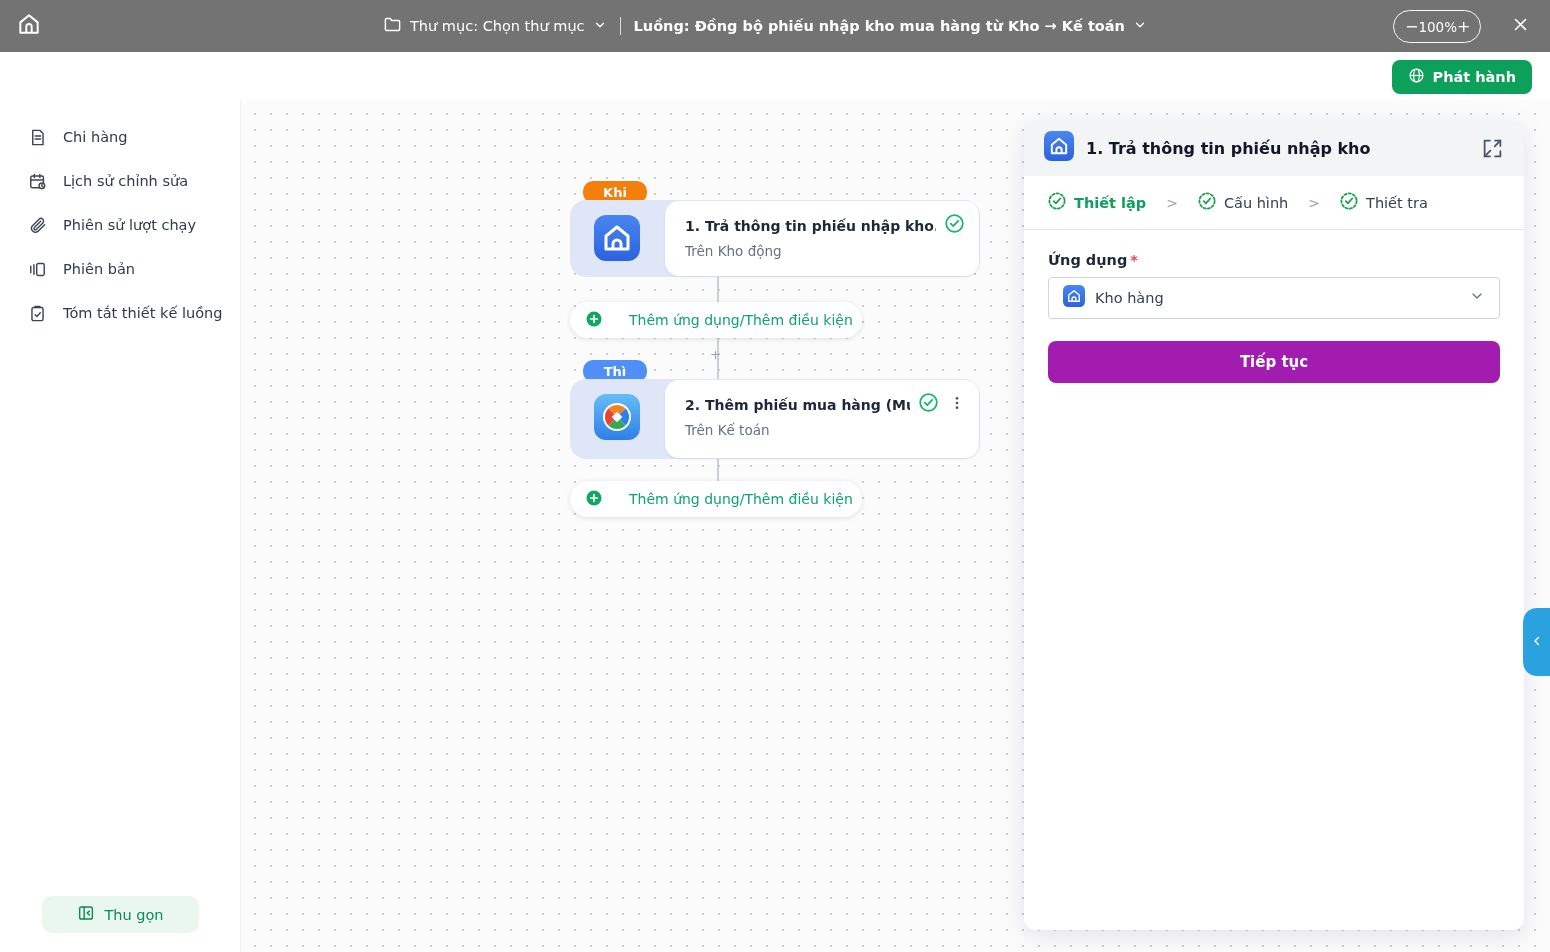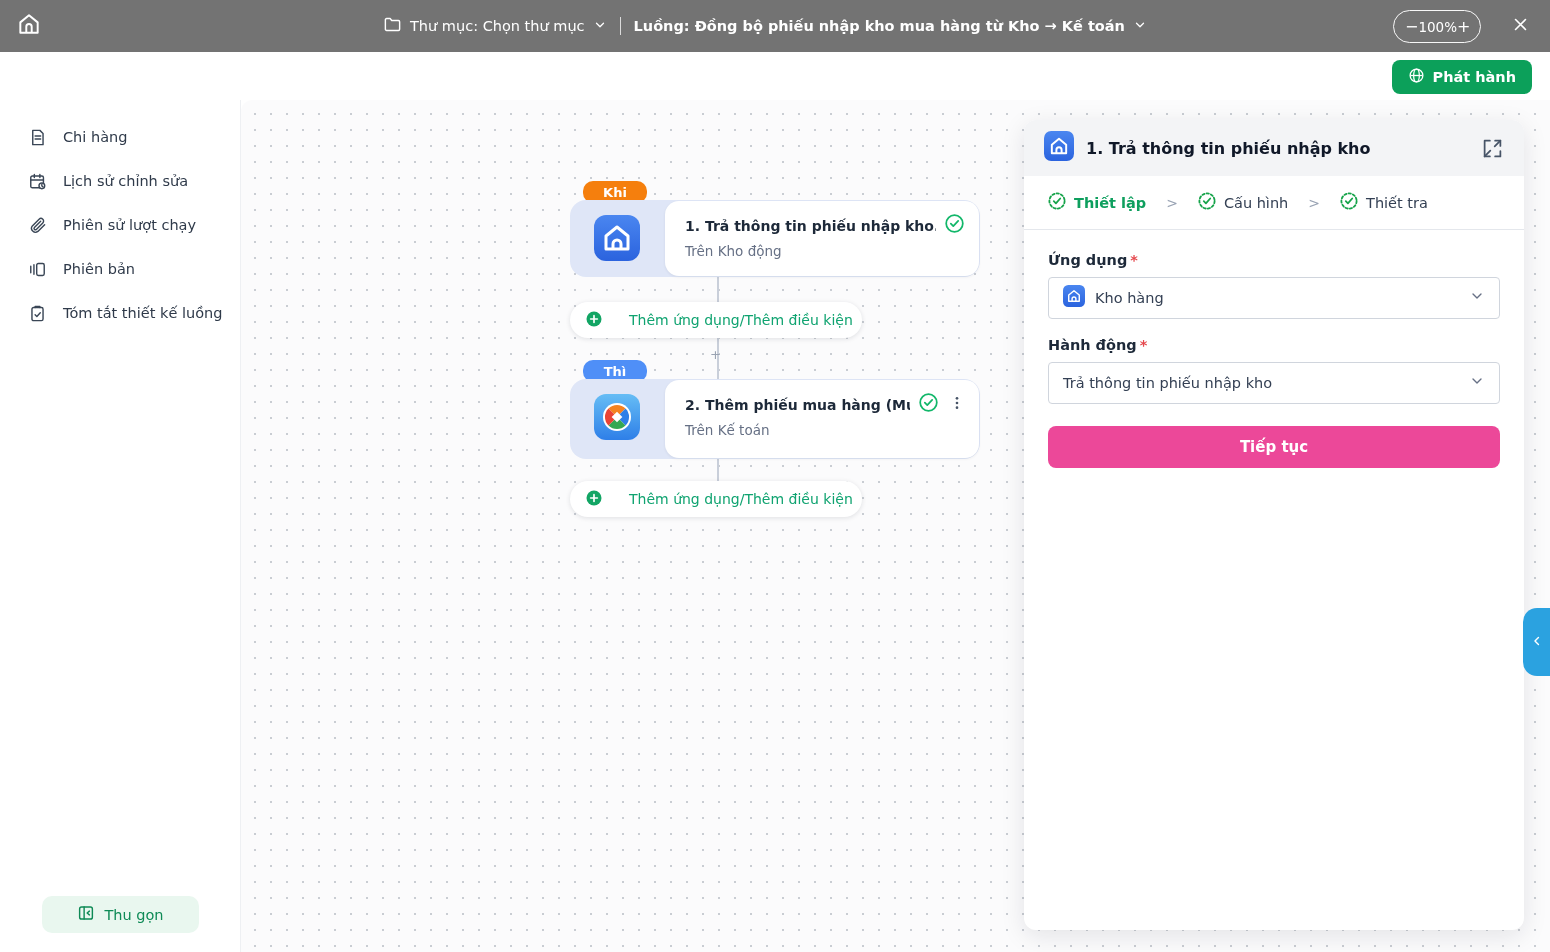--- a/index.html
+++ b/index.html
@@ -95,21 +95,21 @@
   .step-label { font-size:14.5px; color:#344054; }
   .step-active .step-label { color:#0E9F5E; font-weight:700; }
   .step-sep { color:#98A2B3; font-size:14px; margin:0 2px; }
   .panel-body { padding:22px 24px; }
   .field-label { font-size:14.5px; color:#1D2939; font-weight:600; margin-bottom:9px; }
   .req { color:#E5484D; margin-left:3px; }
   .select { height:42px; border:1px solid #D0D5DD; border-radius:4px; display:flex;
             align-items:center; padding:0 14px; gap:10px; cursor:pointer; background:#fff; }
   .select-text { font-size:14.5px; color:#344054; flex:1 1 auto; }
   .field + .field { margin-top:18px; }
-  .continue-btn { margin-top:22px; width:100%; height:42px; background:#ec4899; color:#fff;
+  .continue-btn { margin-top:22px; width:100%; height:42px; background:#a21caf; color:#fff;
                   border:none; border-radius:8px; font-size:15px; font-weight:700;
                   font-family:inherit; cursor:pointer; }
 
   
   .edge-tab { position:absolute; right:0; top:608px; width:27px; height:68px; background:#2BA2E0;
               border-radius:14px 0 0 14px; display:flex; align-items:center; justify-content:center;
               z-index:30; cursor:pointer; }
 </style>
 </head>
 <body>
@@ -407,33 +407,20 @@
         </span>
         <span class="select-text">Kho hàng</span>
         <span>
           <svg width="16" height="16" viewBox="0 0 24 24" fill="none" stroke="#667085" stroke-width="2" stroke-linecap="round" stroke-linejoin="round">
               <path d="m6 9 6 6 6-6"></path>
             </svg>
         </span>
       </div>
     </div>
 
-    <div class="field">
-      <div class="field-label">
-        <span>Hành động</span><span class="req">*</span>
-      </div>
-      <div class="select">
-        <span class="select-text">Trả thông tin phiếu nhập kho</span>
-        <span>
-          <svg width="16" height="16" viewBox="0 0 24 24" fill="none" stroke="#667085" stroke-width="2" stroke-linecap="round" stroke-linejoin="round">
-              <path d="m6 9 6 6 6-6"></path>
-            </svg>
-        </span>
-      </div>
-    </div>
 
     <button class="continue-btn">Tiếp tục</button>
   </div>
 </div>
 
 <div class="edge-tab">
   <span>
     <svg width="14" height="14" viewBox="0 0 24 24" fill="none" stroke="#fff" stroke-width="2.4" stroke-linecap="round" stroke-linejoin="round">
         <path d="m14.5 6-6 6 6 6"></path>
       </svg>

